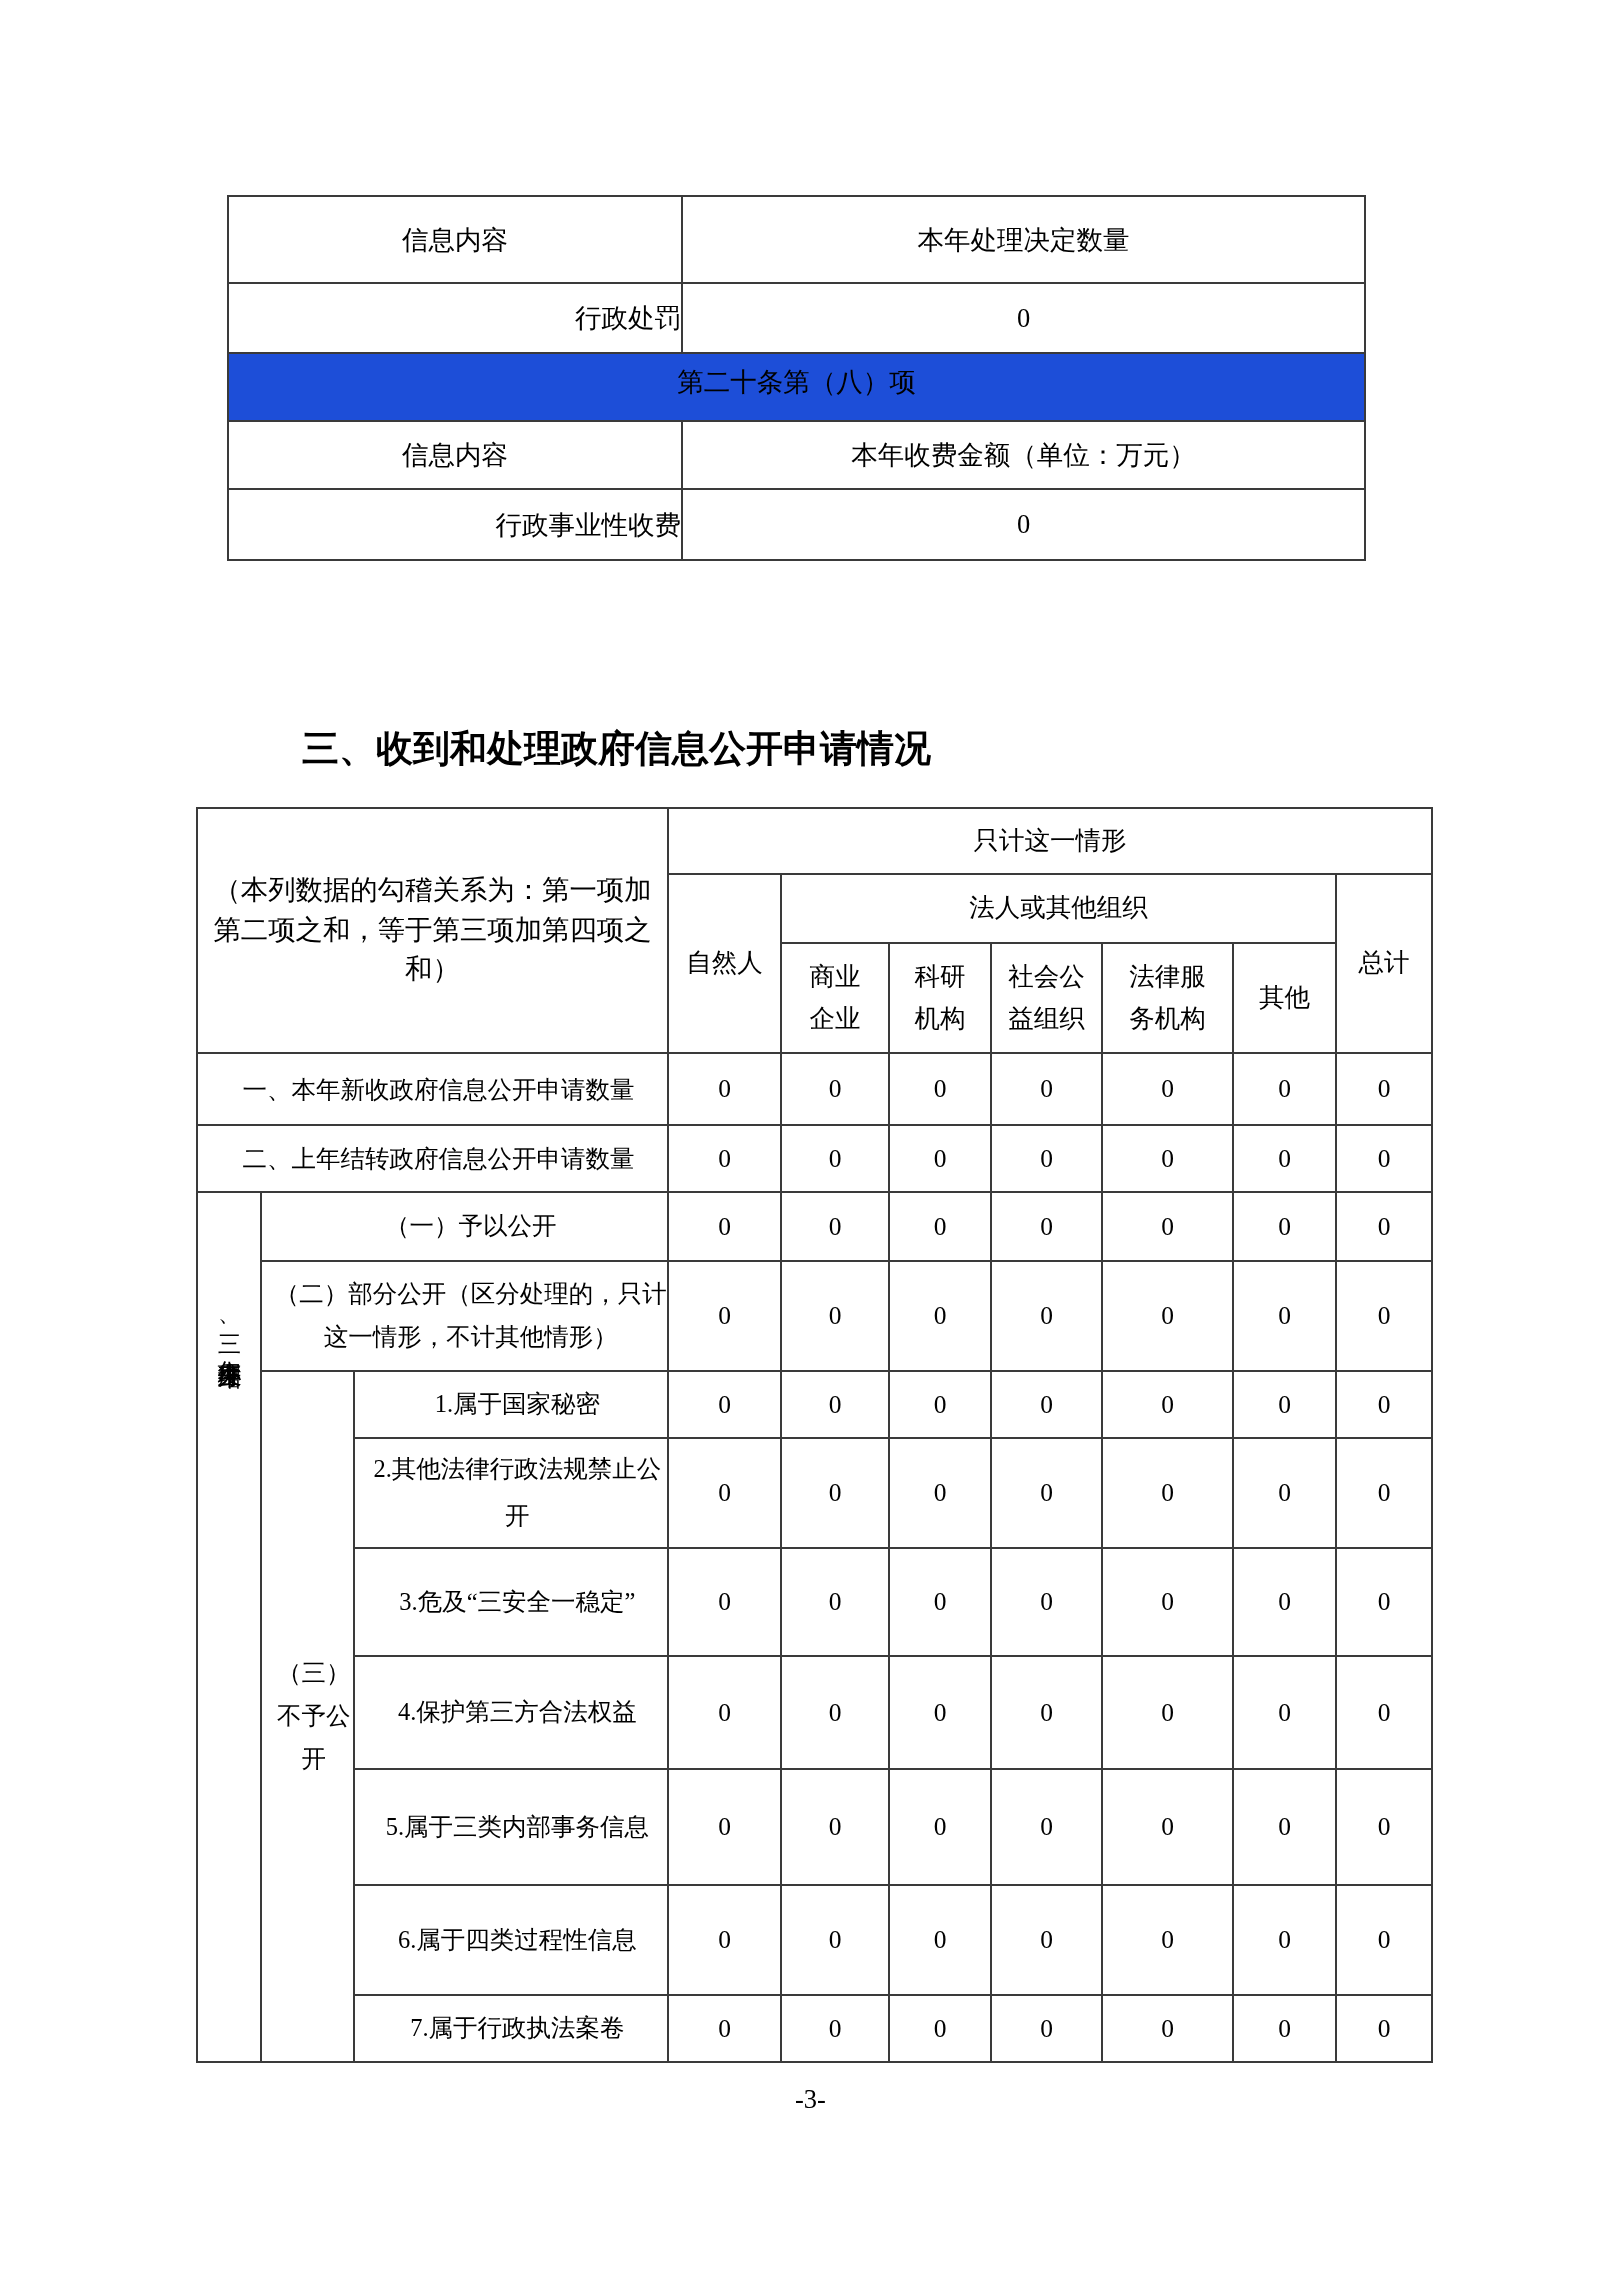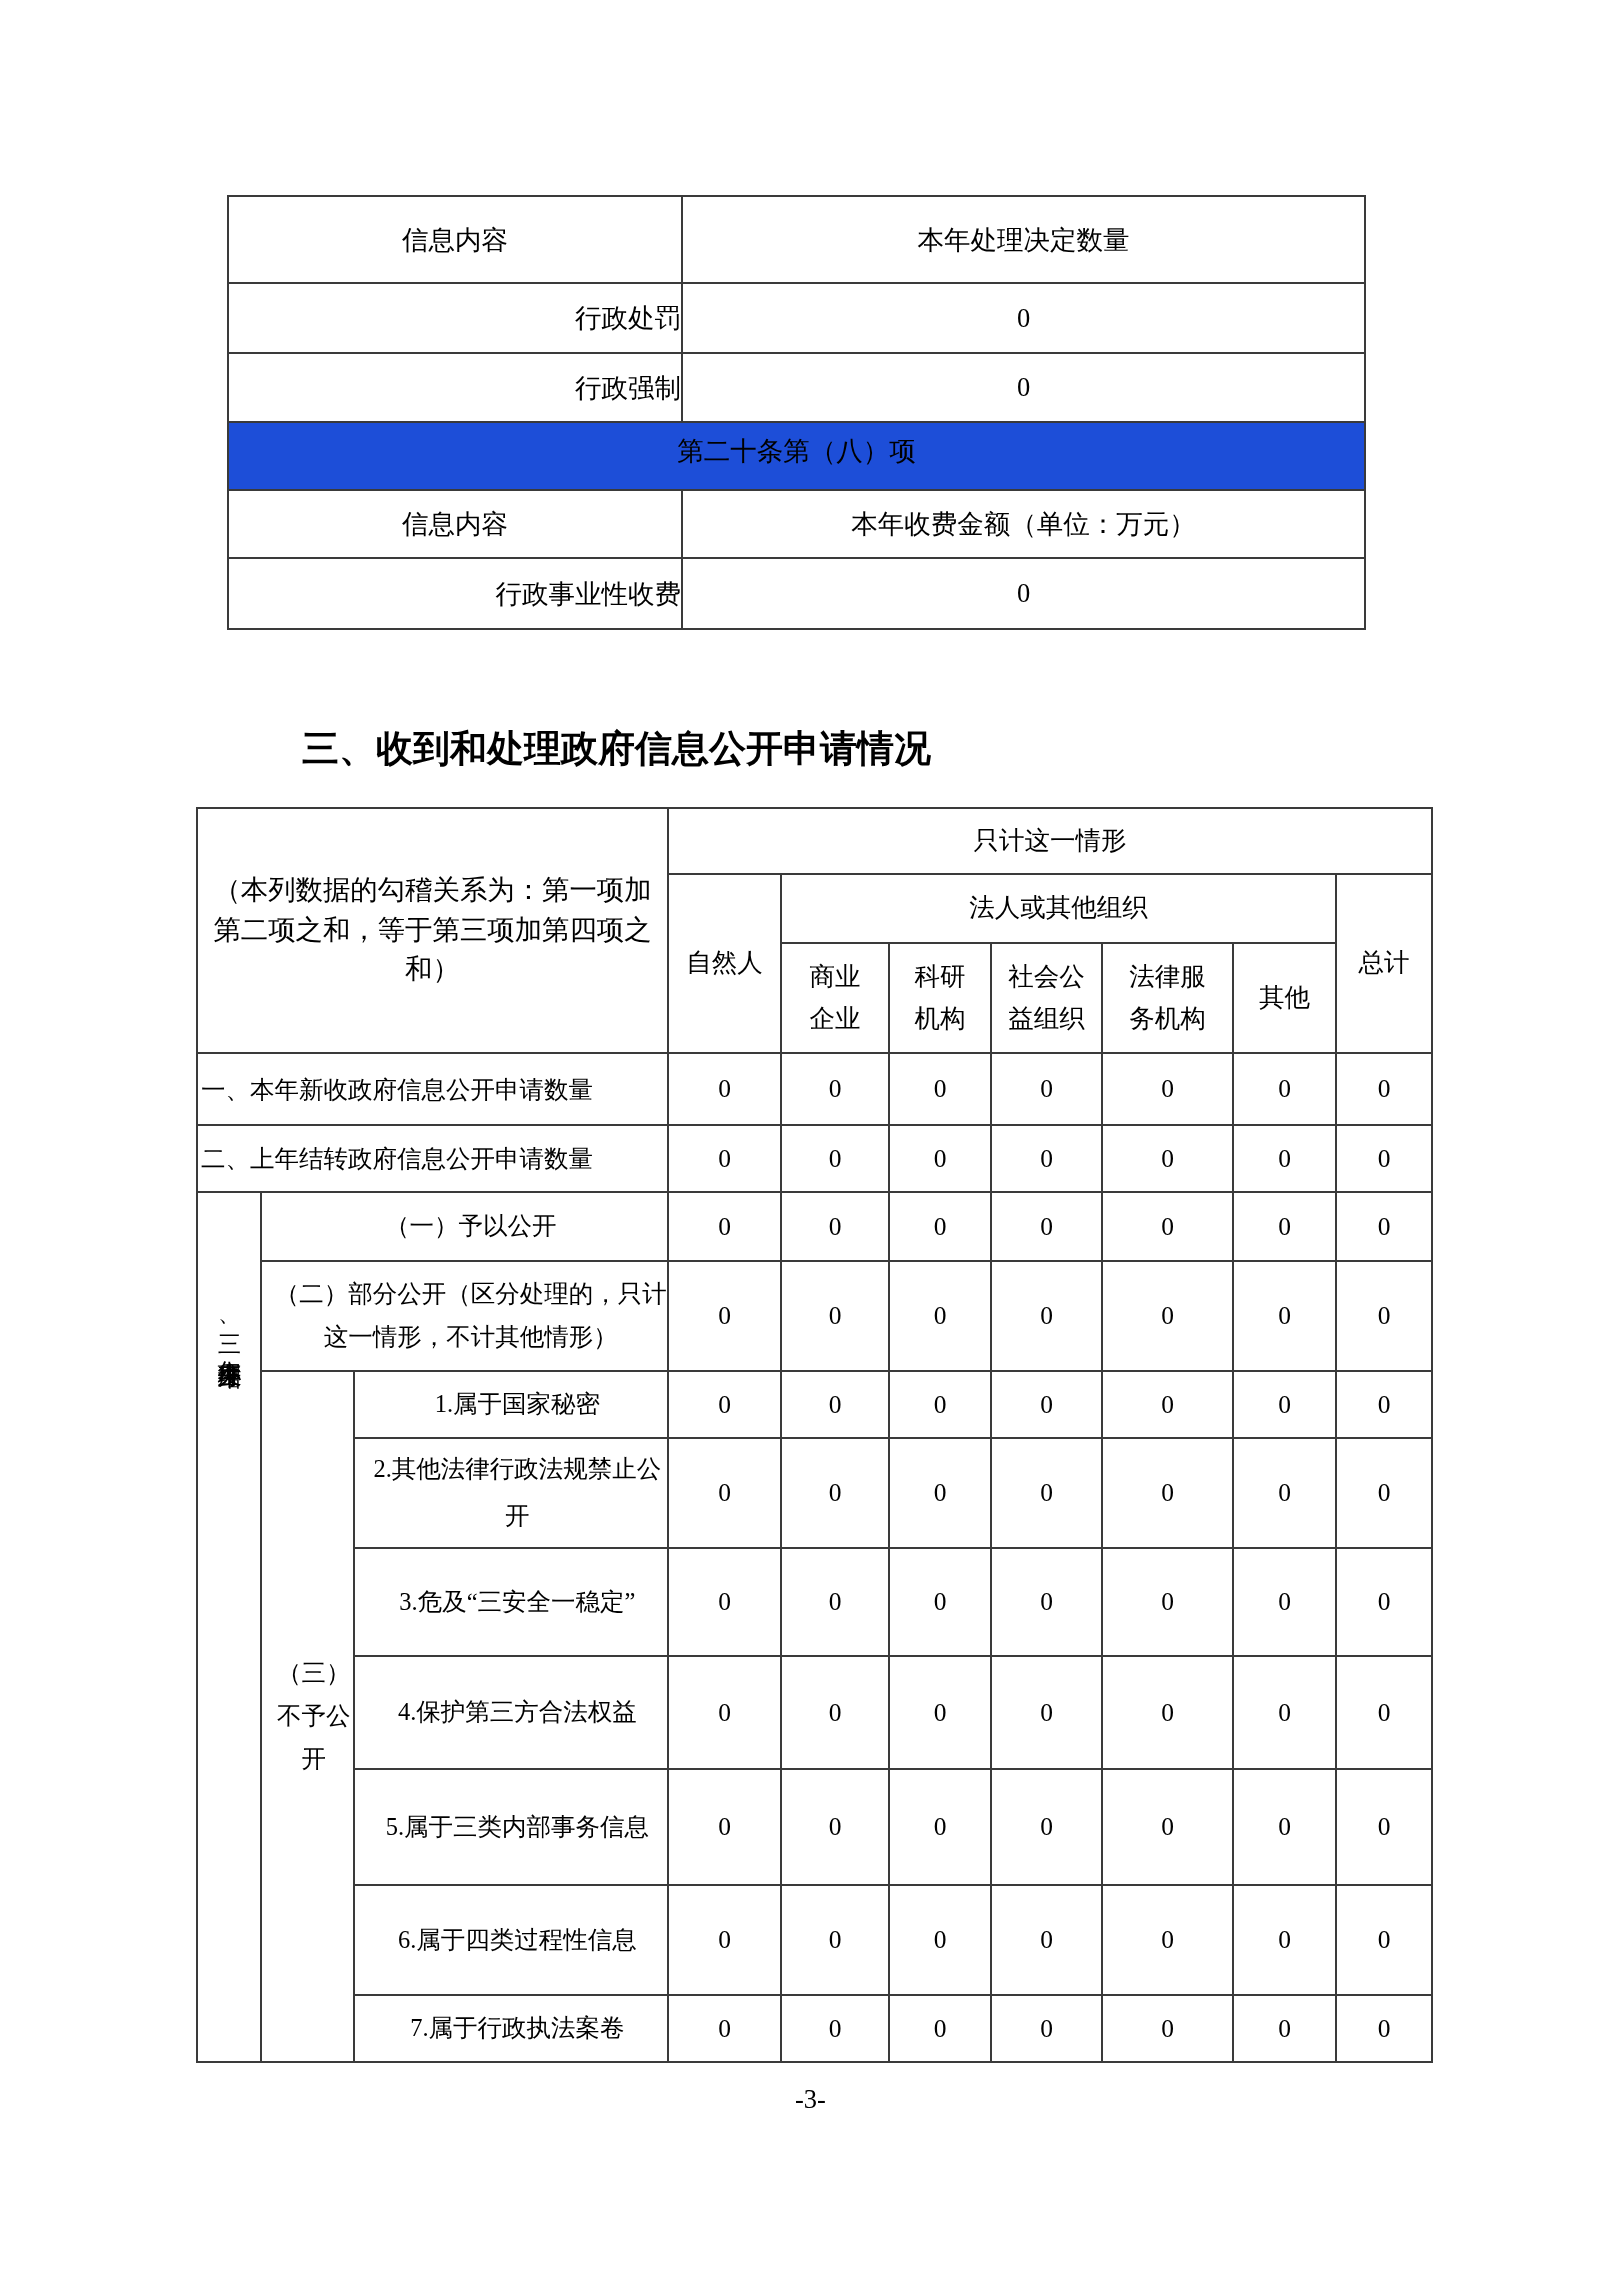--- a/index.html
+++ b/index.html
@@ -20,21 +20,21 @@
   .heading{position:absolute;left:302px;top:727px;font-family:"Liberation Sans","DejaVu Sans",sans-serif;
            font-weight:bold;font-size:37px;line-height:1.2;}
 
   
   .t2{position:absolute;left:196px;top:807px;width:1234px;font-size:25.5px;}
   .t2 td{padding:0;vertical-align:middle;}
   .t2 .hc{text-align:center;vertical-align:middle;line-height:1.5;}
   .t2 .note{text-align:center;vertical-align:middle;font-size:27.4px;line-height:1.45;padding:0 5.9px;margin-top:32px;}
   .t2 .num{text-align:center;vertical-align:middle;font-size:25.5px;}
   .t2 .rowlbl{font-family:"Liberation Sans","DejaVu Sans",sans-serif;font-size:24.5px;
-              text-align:left;padding-left:3px;}
+              text-align:center;padding-left:12px;}
   .t2 .kai{font-size:24.5px;text-align:center;padding-left:12.7px;line-height:1.75;}
   .t2 .sub{line-height:1.9;}
   .wrap2{display:inline-block;width:2.2em;line-height:1.65;}
   .wrap3{display:inline-block;width:3.2em;line-height:1.65;}
 
   .vcell{vertical-align:top !important;text-align:center;}
   .vtext{display:inline-block;margin-top:123px;writing-mode:vertical-rl;text-orientation:upright;
          font-family:"Liberation Sans","DejaVu Sans",sans-serif;font-size:23.5px;line-height:59px;letter-spacing:1px;}
 
   .g3{vertical-align:middle;}
@@ -52,24 +52,20 @@
         <col style="width:454px">
         <col style="width:683px">
       </colgroup>
     <tbody>
         <tr style="height:87px">
       <td class="c">信息内容</td>
       <td class="c">本年处理决定数量</td>
     </tr>
     <tr style="height:70px">
       <td class="l">行政处罚</td>
-      <td class="c">0</td>
-    </tr>
-    <tr style="height:69px">
-      <td class="l">行政强制</td>
       <td class="c">0</td>
     </tr>
     <tr style="height:68px">
       <td class="banner" colspan="2">第二十条第（八）项</td>
     </tr>
     <tr style="height:68px">
       <td class="c">信息内容</td>
       <td class="c">本年收费金额（单位：万元）</td>
     </tr>
     <tr style="height:71px">

